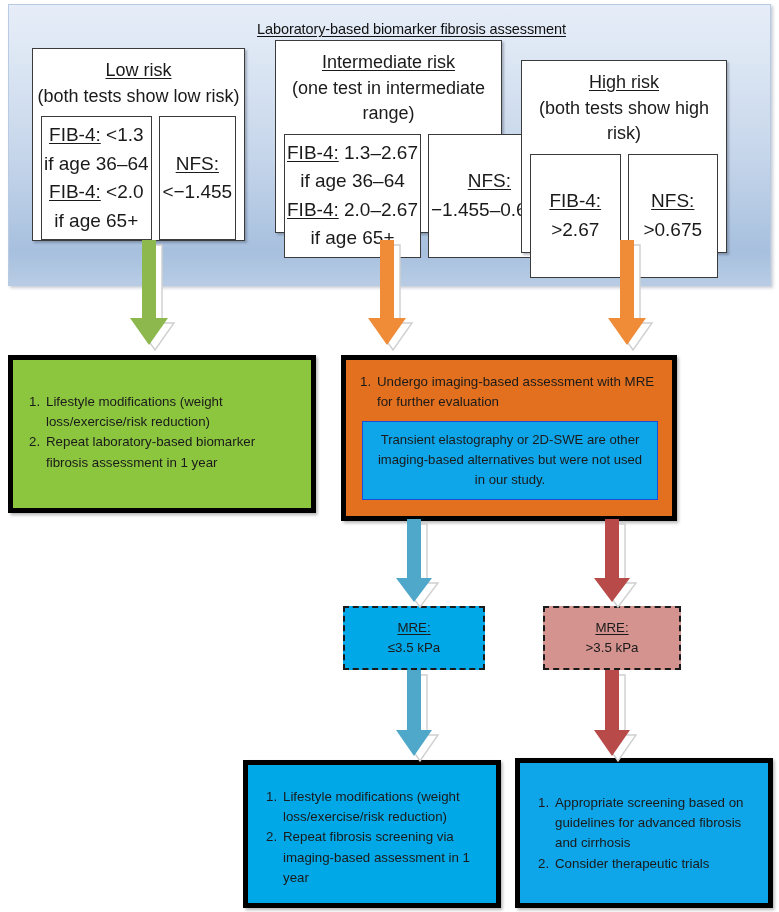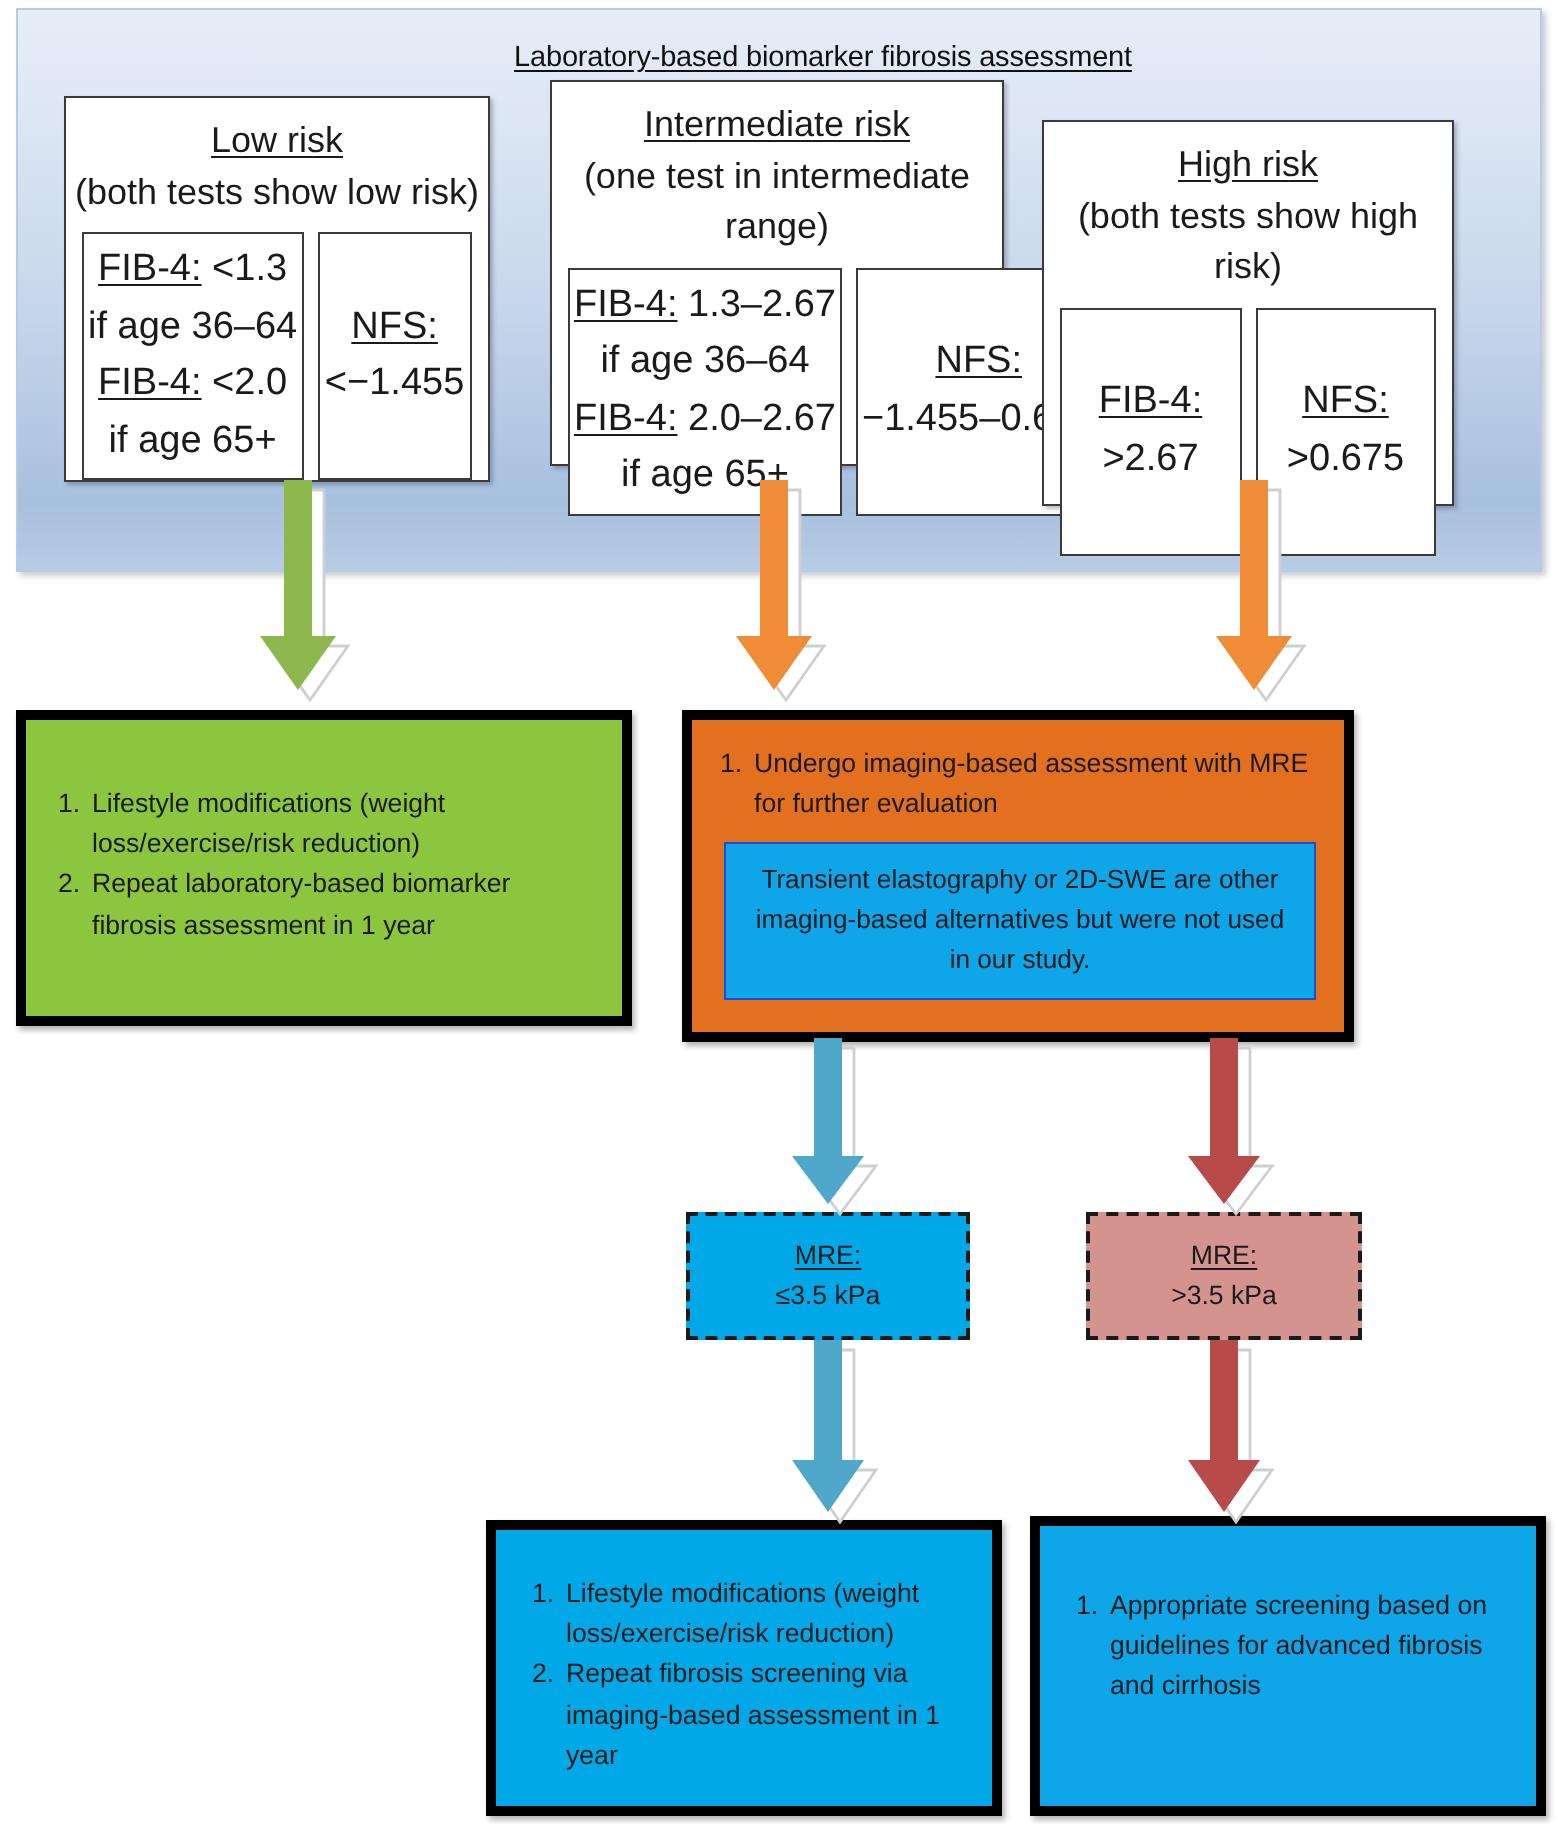--- a/index.html
+++ b/index.html
@@ -191,20 +191,21 @@
       <li><span class="num">1.</span><span>Lifestyle modifications (weight loss/exercise/risk reduction)</span></li>
       <li><span class="num">2.</span><span>Repeat fibrosis screening via imaging-based assessment in 1 year</span></li>
     </ul>
   </div>
 </div>
 
 <div class="abs thick-box" id="rose-box">
   <div class="inner">
     <ul class="olist">
       <li><span class="num">1.</span><span>Appropriate screening based on guidelines for advanced fibrosis and cirrhosis</span></li>
+      <li><span class="num">2.</span><span>Consider therapeutic trials</span></li>
     </ul>
   </div>
 </div>
 
 <svg class="abs" id="arrow-layer" viewBox="0 0 779 912">
   <defs>
     
   </defs>
 
   <g>

